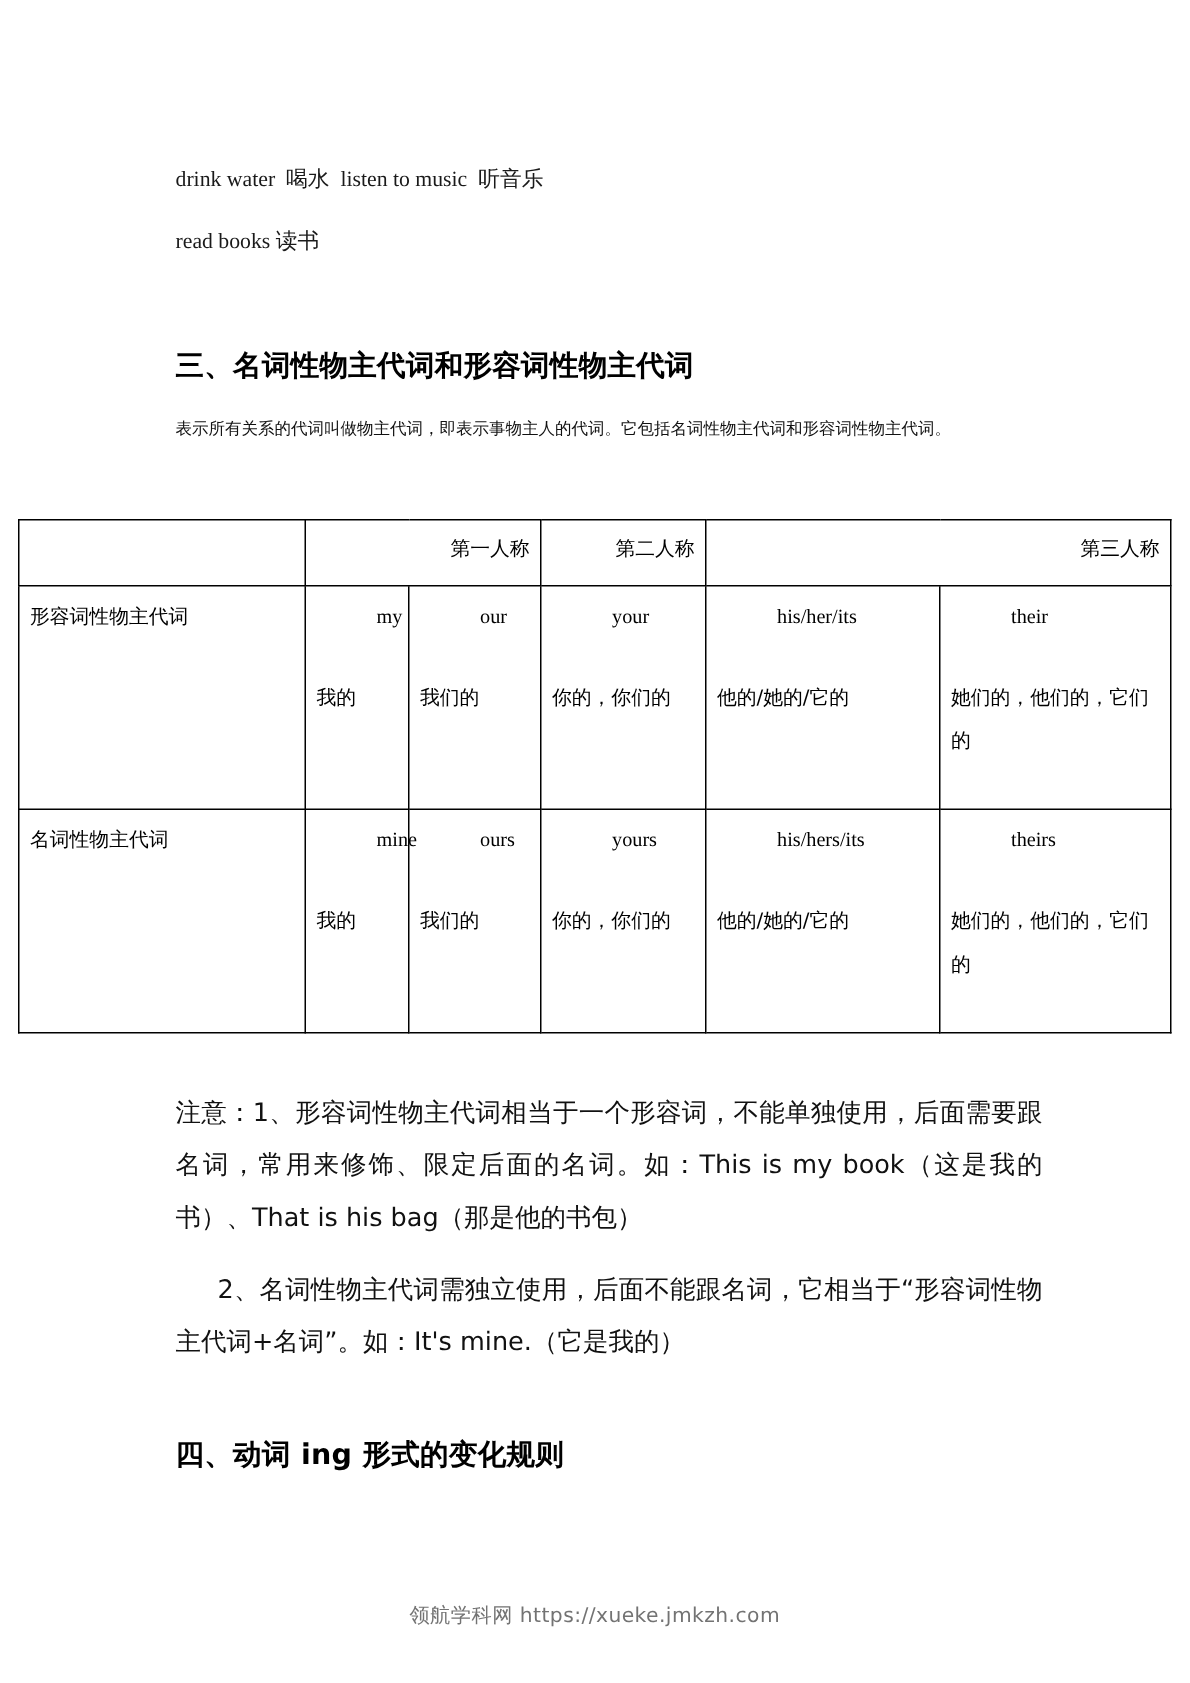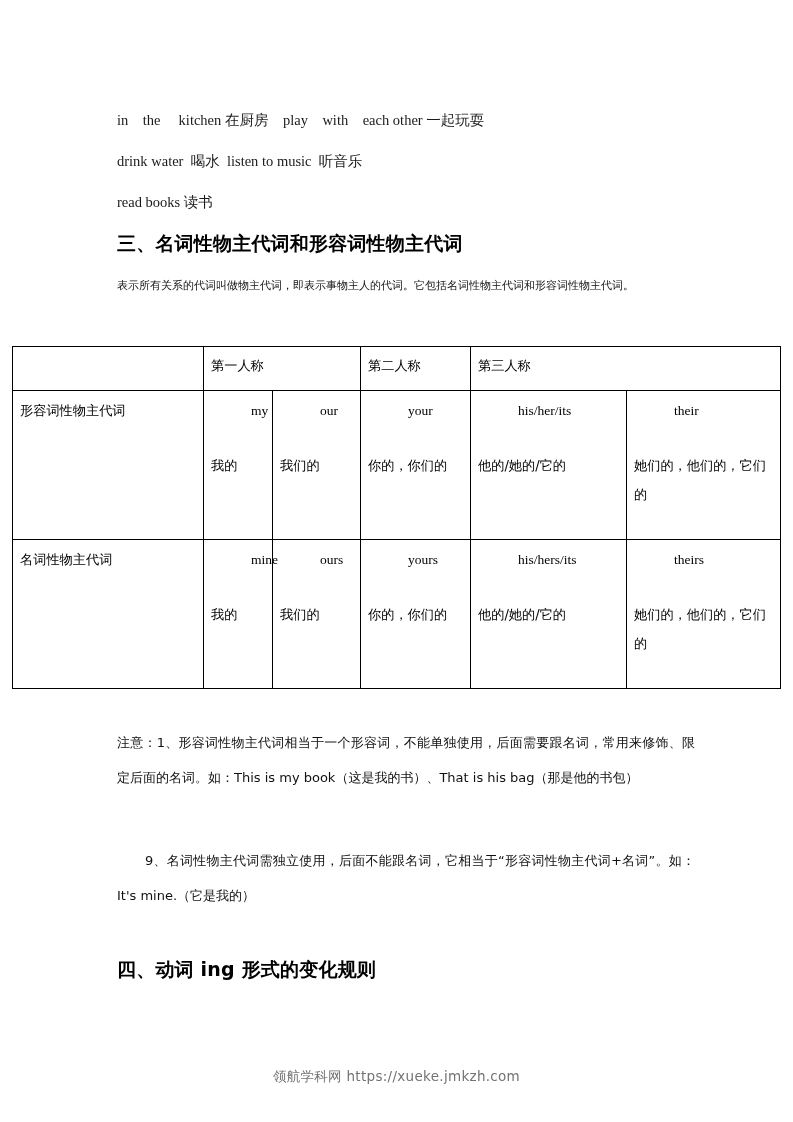--- a/index.html
+++ b/index.html
@@ -77,20 +77,21 @@
     border: 1px solid #000;
     vertical-align: top;
     padding: 6px 7px 4px 7px;
     font-size: 13px;
     line-height: 28px;
   }
   .pron-table td.hdr {
     height: 30px;
     line-height: 20px;
     padding-top: 9px;
+    text-align: right;
   }
   .hdr-text, .row-label, .cell-cn {
     font-family: "DejaVu Sans", "Liberation Sans", sans-serif;
     font-size: 13.2px;
   }
   .cell-en {
     font-family: "Liberation Serif", "DejaVu Serif", serif;
     font-size: 13.5px;
     display: block;
     margin-left: 40px;
@@ -103,21 +104,21 @@
   .row-label { line-height: 20px; }
   .data-row td { height: 138px; }
   .hdr-row td { height: 30px; }
 
   
   .note {
     position: absolute;
     left: 117px;
     width: 578px;
     font-family: "DejaVu Sans", "Liberation Sans", sans-serif;
-    font-size: 13px;
+    font-size: 17px;
     line-height: 35px;
     color: #111;
     text-align: justify;
   }
   #note-1 { top: 725px; }
   #note-2 { top: 843px; text-indent: 28px; }
 
   
   .footer-watermark {
     position: absolute;
@@ -130,21 +131,20 @@
     color: #737373;
     letter-spacing: 0.3px;
   }
 </style>
 </head>
 <body>
 
 <div class="page">
 
   <div class="vocab-block">
-    <div class="vocab-line">in    the     kitchen 在厨房    play    with    each other 一起玩耍</div>
     <div class="vocab-line">drink water  喝水  listen to music  听音乐</div>
     <div class="vocab-line">read books 读书</div>
   </div>
 
   <div id="heading-3" class="section-heading">三、名词性物主代词和形容词性物主代词</div>
 
   <div id="intro-para" class="body-para">表示所有关系的代词叫做物主代词，即表示事物主人的代词。它包括名词性物主代词和形容词性物主代词。</div>
 
   <table class="pron-table">
     <colgroup>
@@ -219,19 +219,19 @@
         </td>
         <td>
           <span class="cell-en">theirs</span>
           <span class="cell-cn">她们的，他们的，它们的</span>
         </td>
       </tr>
     </tbody>
   </table>
 
   <div id="note-1" class="note">注意：1、形容词性物主代词相当于一个形容词，不能单独使用，后面需要跟名词，常用来修饰、限定后面的名词。如：This    is    my    book（这是我的书）、That    is    his    bag（那是他的书包）</div>
-  <div id="note-2" class="note">9、名词性物主代词需独立使用，后面不能跟名词，它相当于“形容词性物主代词+名词”。如：It's    mine.（它是我的）</div>
+  <div id="note-2" class="note">2、名词性物主代词需独立使用，后面不能跟名词，它相当于“形容词性物主代词+名词”。如：It's    mine.（它是我的）</div>
 
   <div id="heading-4" class="section-heading">四、动词 ing 形式的变化规则</div>
 
   <div class="footer-watermark">领航学科网 https://xueke.jmkzh.com</div>
 
 </div>
 
 </body></html>

